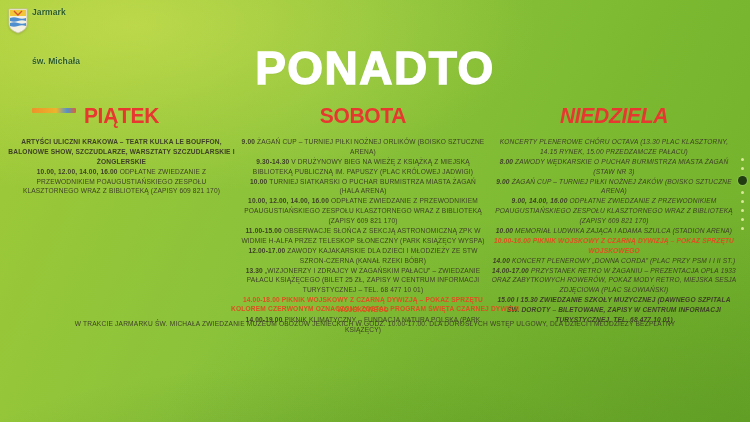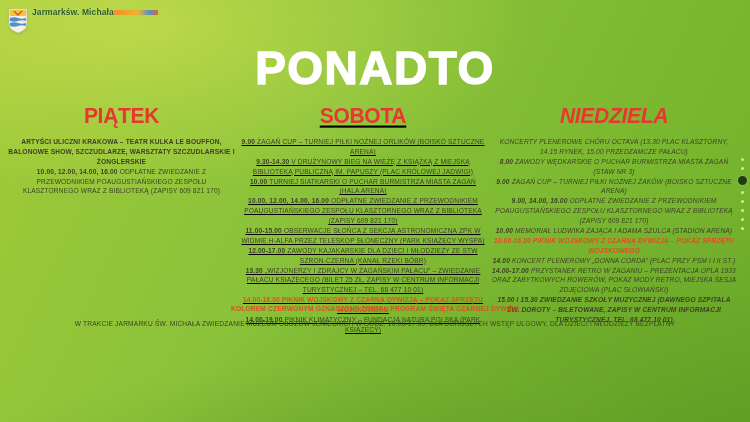--- a/index.html
+++ b/index.html
@@ -22,21 +22,21 @@
       radial-gradient(100% 70% at 40% 125%, rgba(25,80,10,0.20) 0%, rgba(25,80,10,0) 55%),
       linear-gradient(115deg, #a0ca38 0%, #8ac23a 40%, #7cb931 70%, #72b02c 100%);
   }
 
   
   .logo{
     position:absolute;top:8px;left:8px;
     display:flex;align-items:flex-start;gap:4px;cursor:pointer;
   }
   .crest{width:20px;height:26px;display:block;filter:drop-shadow(0 1px 1px rgba(0,0,0,0.15));}
-  .logo-text{display:flex;flex-direction:row;line-height:1.05;}
+  .logo-text{display:flex;flex-direction:column;line-height:1.05;gap:40px;}
   .logo-line{
     font-size:8.5px;font-weight:bold;color:var(--logo-green);
     letter-spacing:0.1px;text-shadow:0 0 2px rgba(255,255,255,0.35);
   }
   .logo-banner{
     margin-top:2px;width:44px;height:5px;border-radius:1px;
     background:linear-gradient(90deg,#f08f2a 0%,#f0b32a 55%,#4f8fd0 80%,#e85a2a 100%);
     opacity:0.95;
   }
 
@@ -49,21 +49,21 @@
     text-shadow:0 1px 2px rgba(0,0,0,0.07);
   }
 
   
   .columns{
     position:absolute;top:104px;left:8px;width:734px;
     display:flex;gap:6px;align-items:flex-start;
   }
   .col{text-align:center;}
   .col-friday{width:227px;}
-  .col-saturday{width:244px;text-decoration:underline;}
+  .col-saturday{width:244px;}
   .col-sunday{width:246px;font-style:italic;}
   .col-title{
     margin:0 0 9px 0;
     font-size:21px;font-weight:900;letter-spacing:-0.3px;
     color:var(--heading-red);
     transform:scaleY(1.06);
   }
   .events{display:block;}
   .event{
     margin:0;padding:0;

